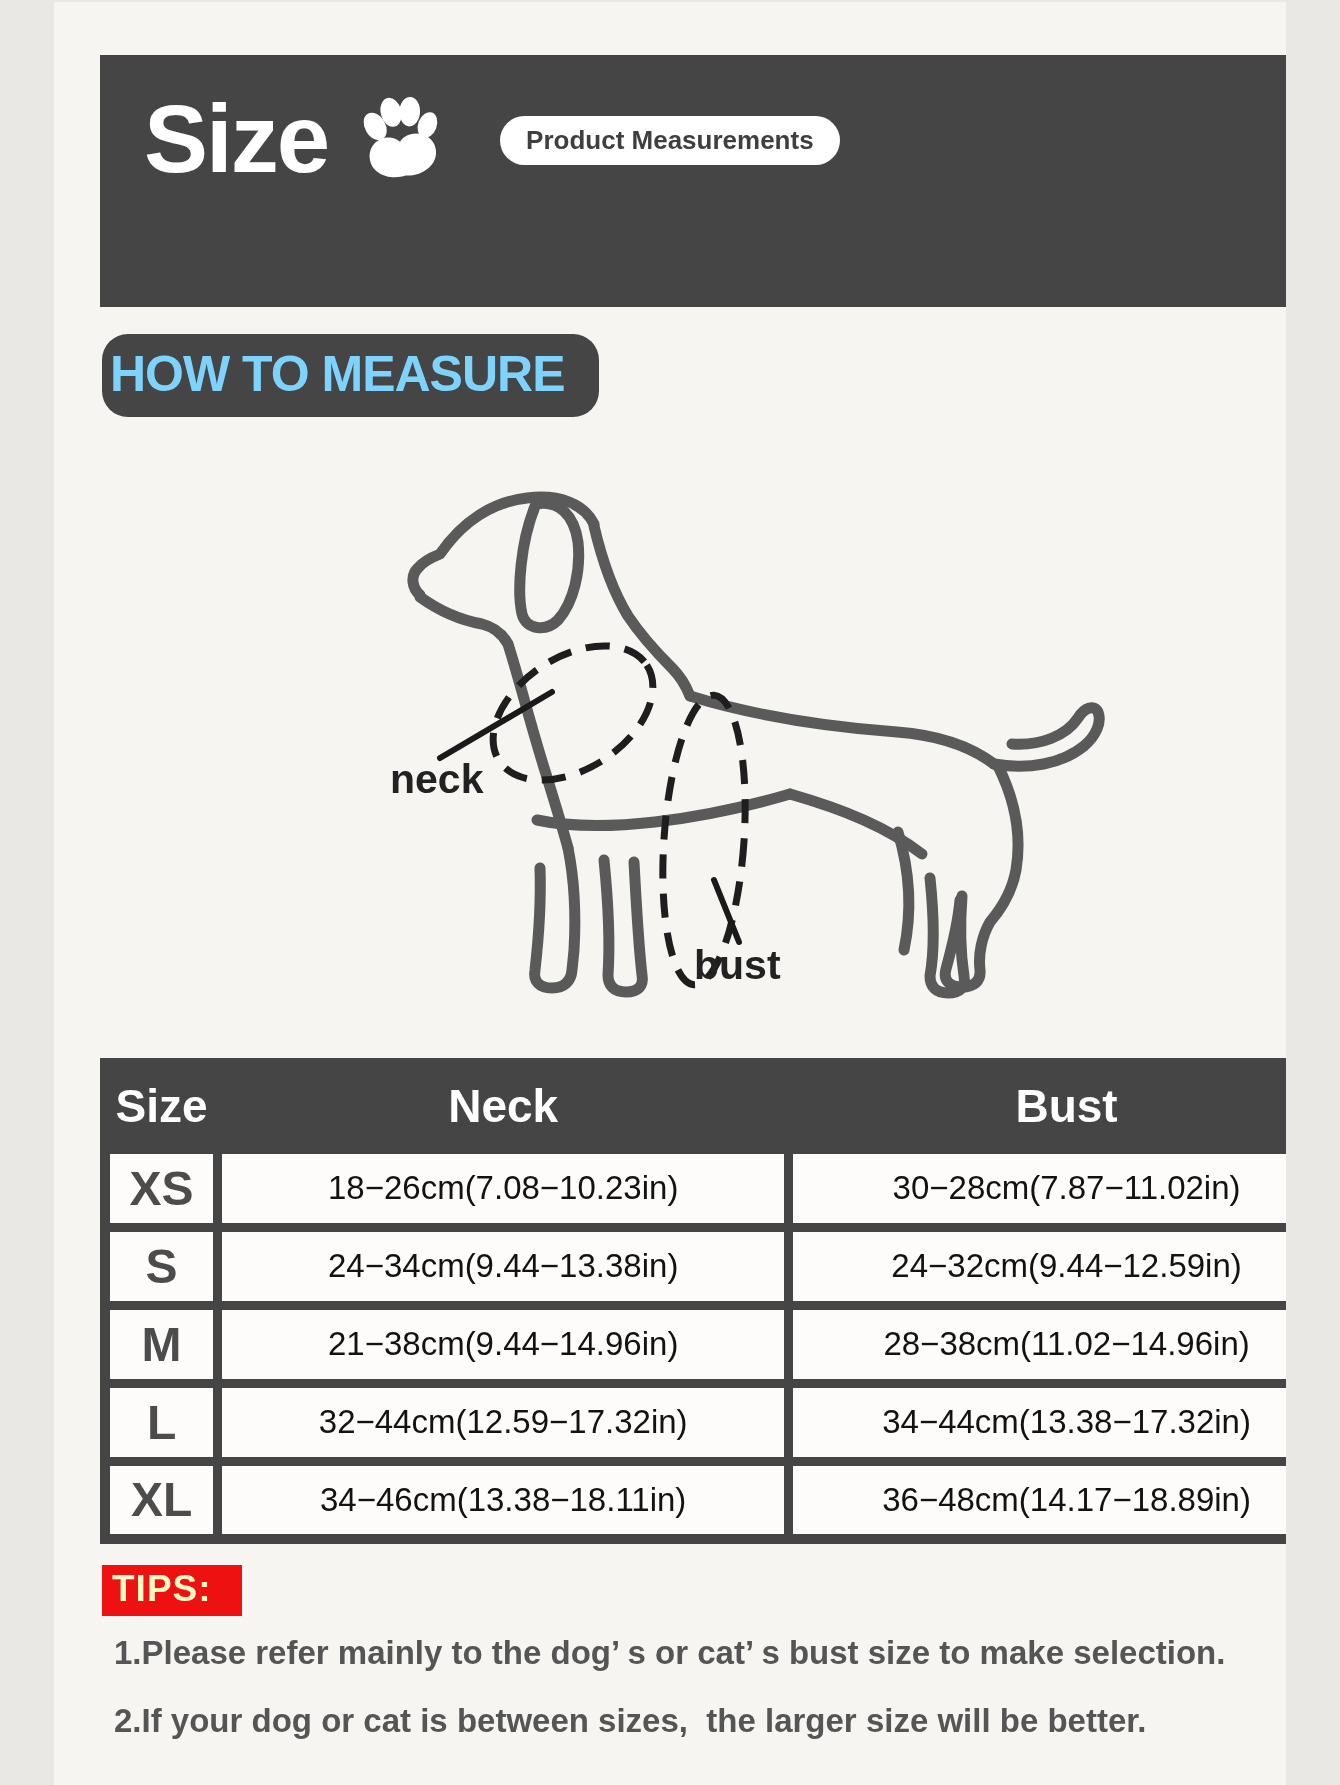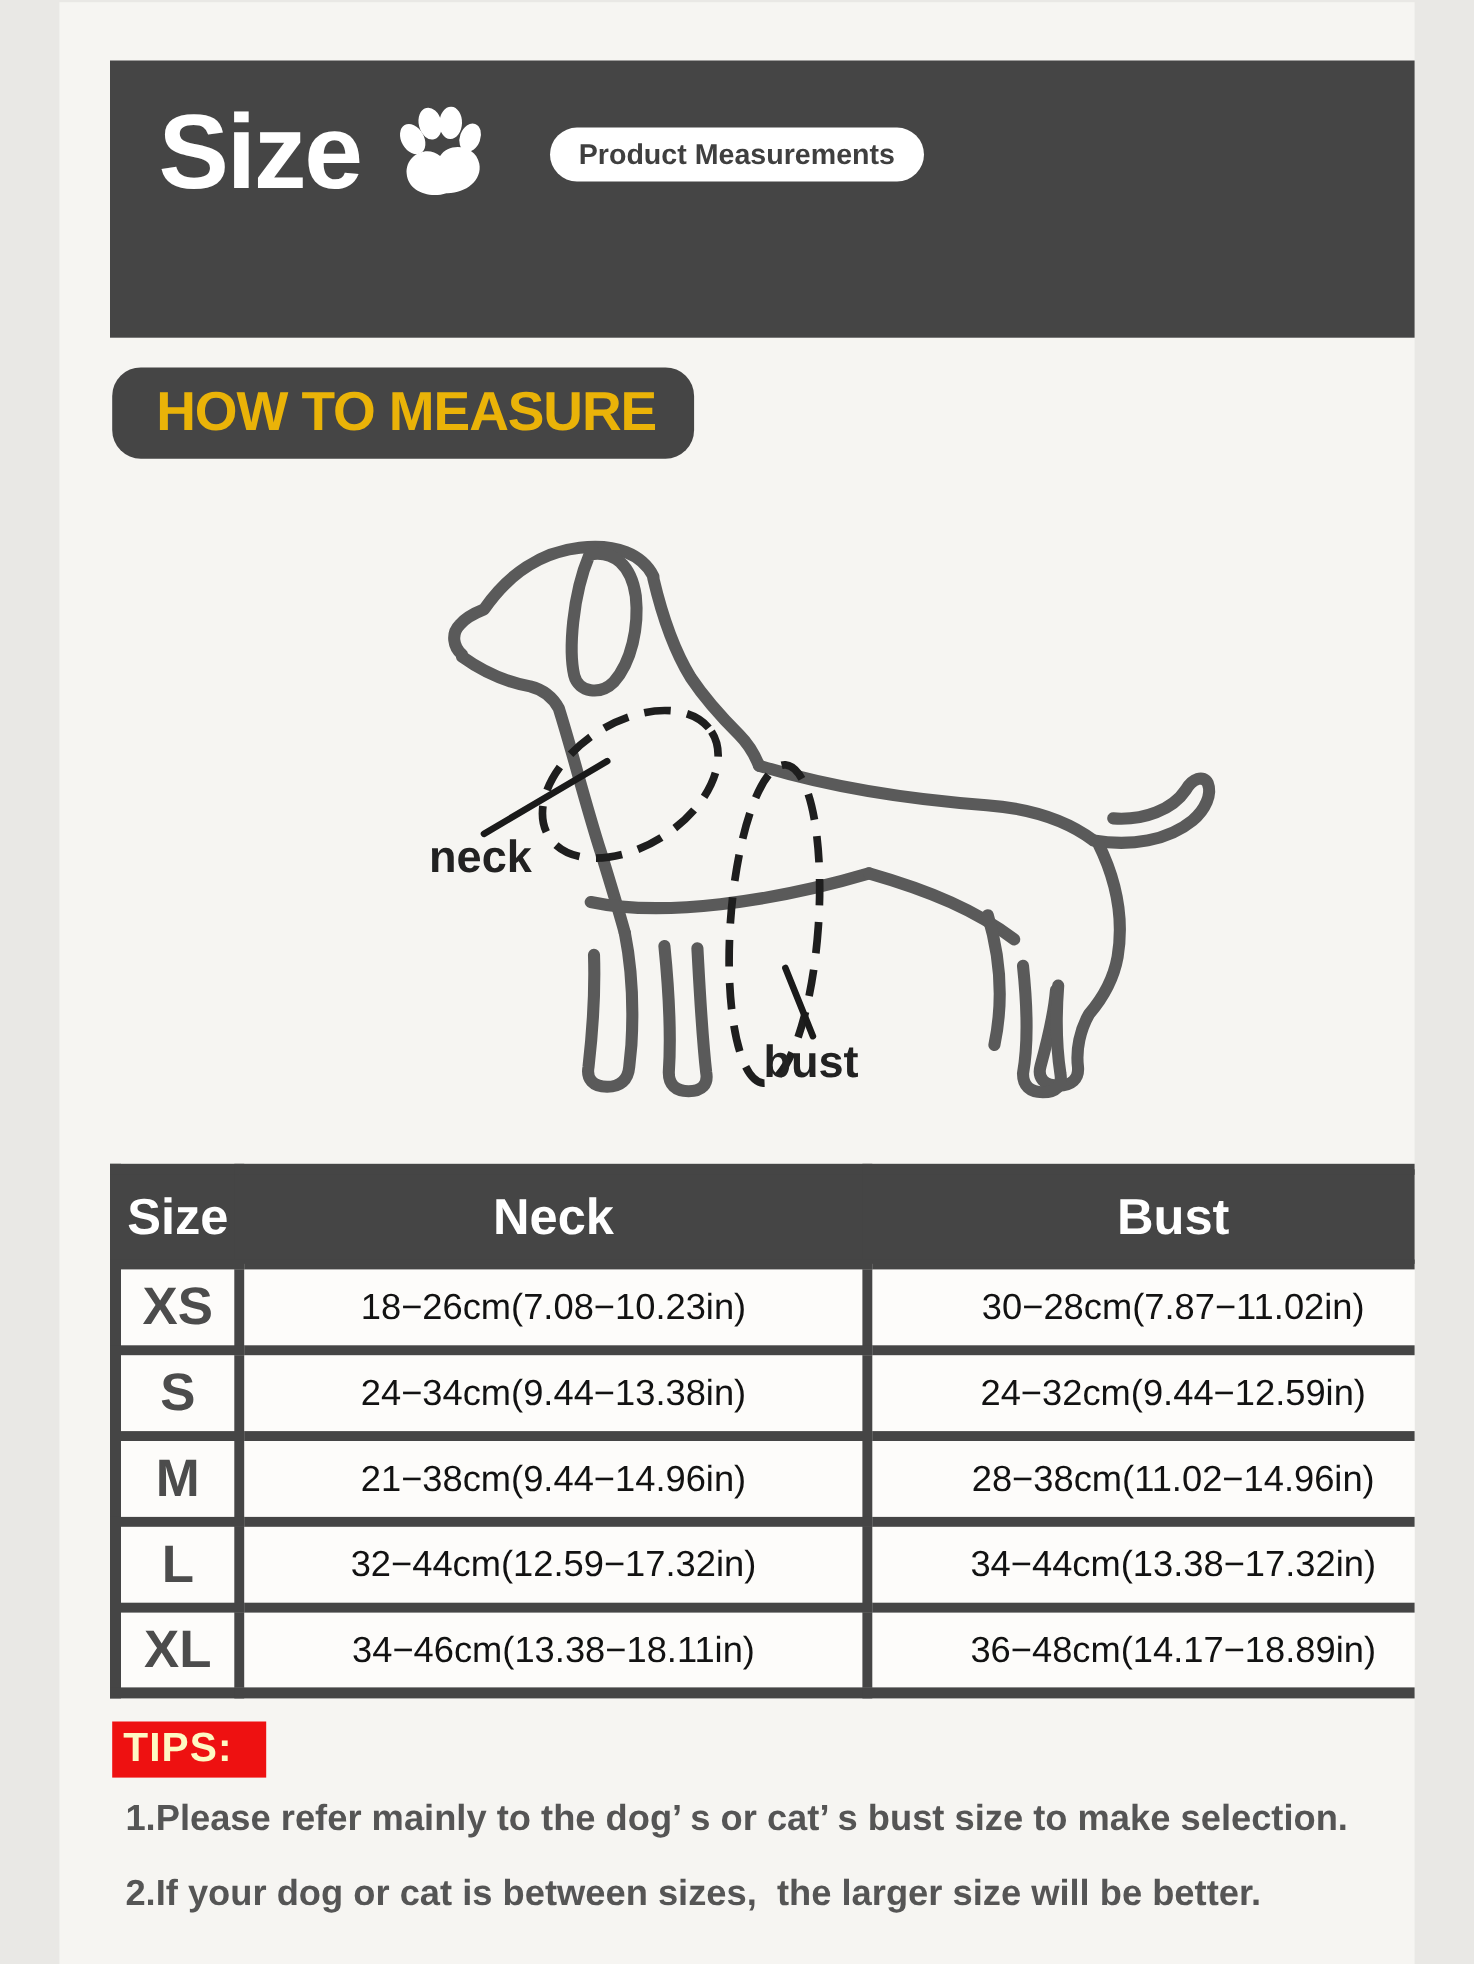--- a/index.html
+++ b/index.html
@@ -14,22 +14,22 @@
   
   .header-band{position:absolute;left:46px;top:53px;width:1257px;height:252px;background:var(--dark);}
   .title-row{position:absolute;left:44px;top:30px;display:flex;align-items:center;}
   .title-word{color:#fff;font-size:96px;font-weight:700;letter-spacing:-2px;line-height:1.1;}
   .paw{width:98px;height:98px;margin:0 18px 10px 22px;transform:rotate(-8deg);}
   .pill{margin-left:34px;margin-top:2px;background:#fff;border-radius:34px;
         padding:9px 26px;color:#3f3f3f;font-size:26px;font-weight:700;white-space:nowrap;}
   .tolerance{position:absolute;left:46px;top:158px;color:#fff;font-size:55px;font-weight:700;letter-spacing:0;}
 
   
-  .section-badge{position:absolute;left:48px;top:332px;background:var(--dark);color:#eab308;
-        border-radius:26px;padding:11px 34px 14px 40px;font-size:50px;font-weight:700;letter-spacing:-1px;}
+  .section-badge{position:absolute;left:48px;top:332px;background:var(--dark);color:#7dd3fc;
+        border-radius:26px;padding:11px 34px 14px 8px;font-size:50px;font-weight:700;letter-spacing:-1px;}
 
   
   .dog-wrap{position:absolute;left:268px;top:428px;width:872px;height:580px;}
   .dog-wrap svg{position:absolute;left:0;top:0;width:100%;height:100%;}
   .measure-label{position:absolute;font-size:41px;font-weight:700;color:#222;}
   .label-neck{left:68px;top:326px;}
   .label-bust{left:372px;top:512px;}
 
   
   .size-table{position:absolute;left:46px;top:1056px;width:1250px;border-collapse:collapse;}

